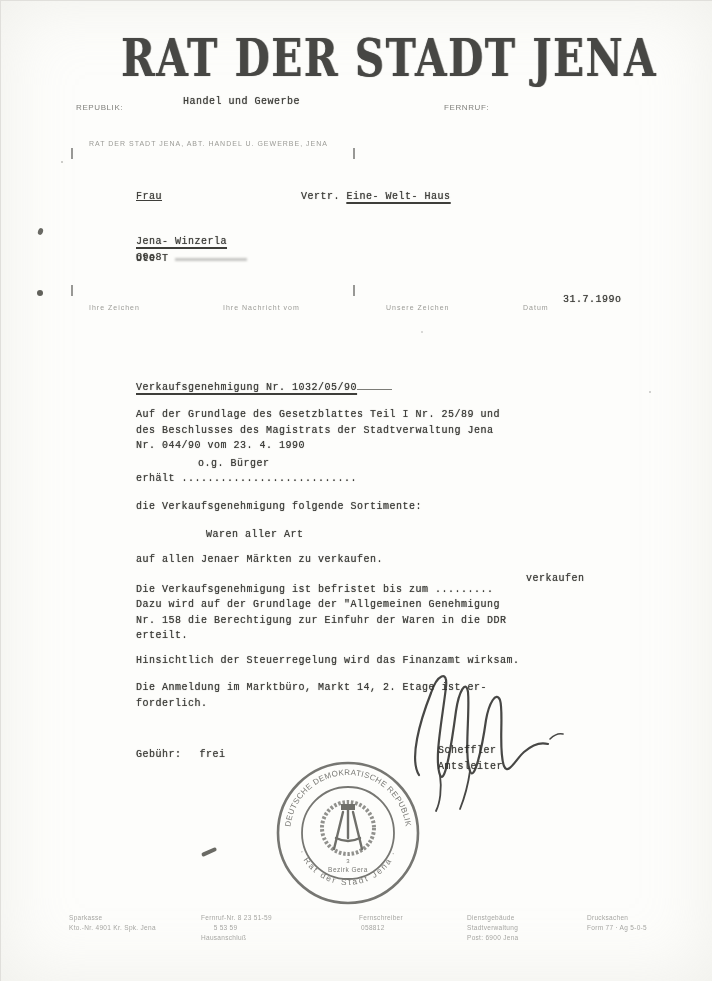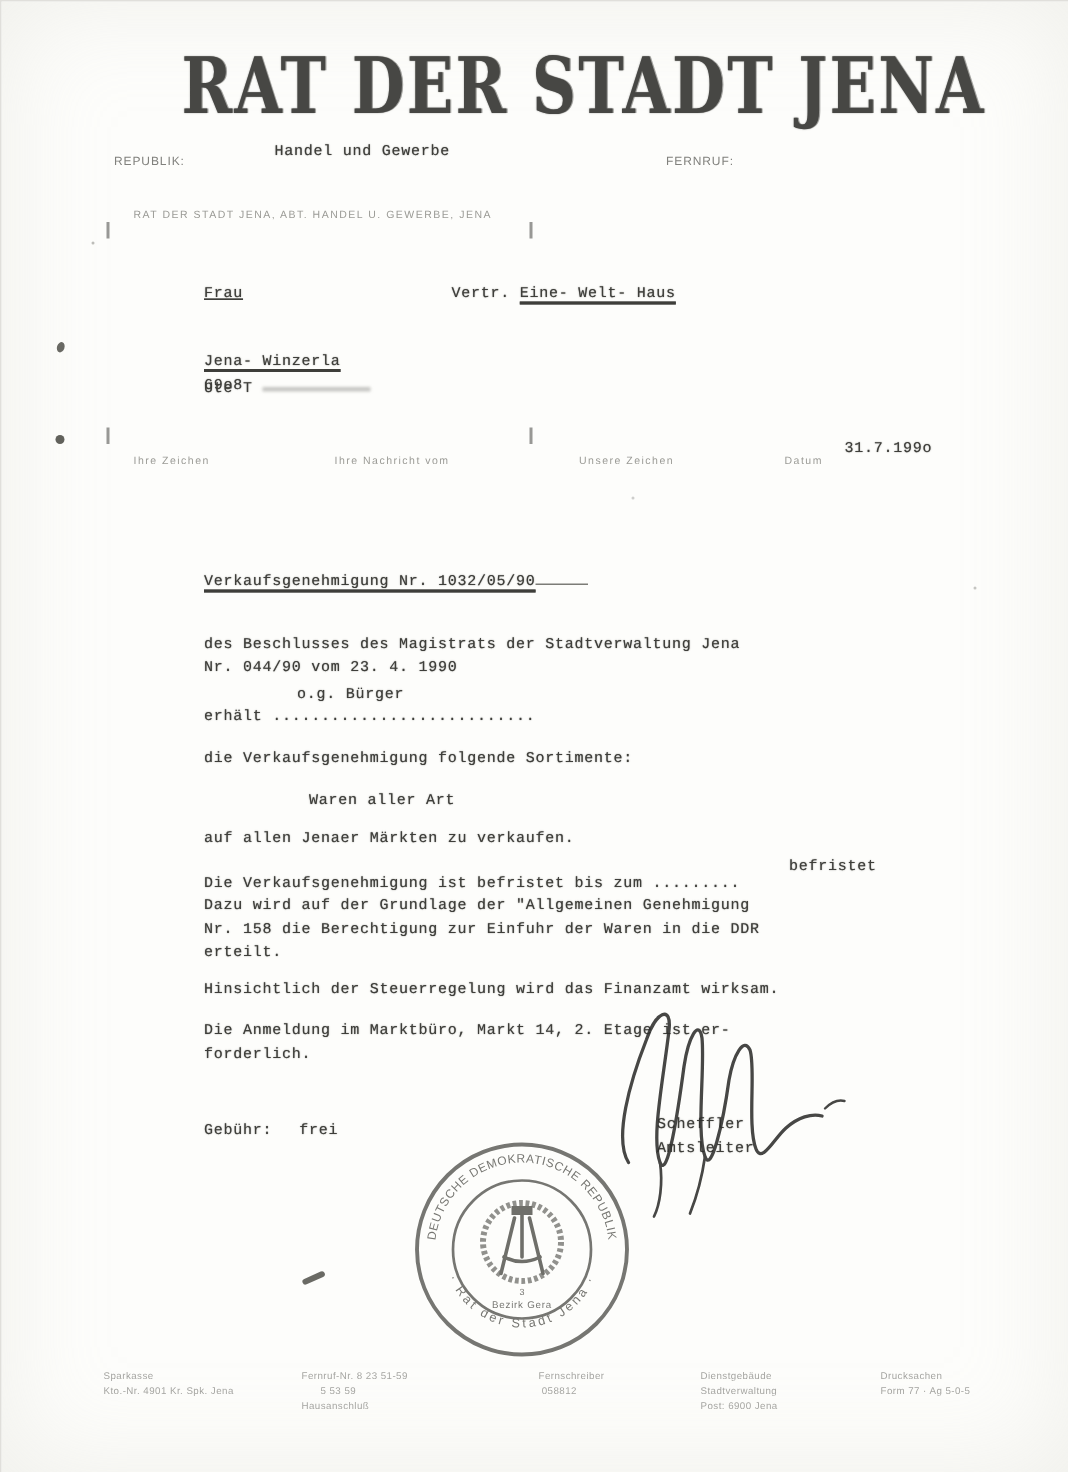--- a/index.html
+++ b/index.html
@@ -72,30 +72,30 @@
   <div class="tw" style="left:300px; top:188px;"><span>Vertr. </span><span class="u">Eine- Welt- Haus</span></div>
 
   <div class="faintline" style="left:88px; top:303px;">Ihre Zeichen</div>
   <div class="faintline" style="left:222px; top:303px;">Ihre Nachricht vom</div>
   <div class="faintline" style="left:385px; top:303px;">Unsere Zeichen</div>
   <div class="faintline" style="left:522px; top:303px;">Datum</div>
   <div class="tw" style="left:562px; top:291px;text-align:center;">31.7.199o</div>
 
   <div class="tw" style="left:135px; top:376px;"><span class="u">Verkaufsgenehmigung Nr. 1032/05/90</span><span class="uline-ext"></span></div>
 
-  <div class="tw" style="left:135px; top:406px;"><br><span>des Beschlusses des Magistrats der Stadtverwaltung Jena</span><br><span>Nr. 044/90 vom 23. 4. 1990</span></div>
+  <div class="tw" style="left:135px; top:406px;"><span>Auf der Grundlage des Gesetzblattes Teil I Nr. 25/89 und</span><br><span>des Beschlusses des Magistrats der Stadtverwaltung Jena</span><br><span>Nr. 044/90 vom 23. 4. 1990</span></div>
 
   <div class="tw" style="left:197px; top:455px;">o.g. Bürger</div>
   <div class="tw" style="left:135px; top:470px;text-align:right;">erhält ...........................</div>
 
   <div class="tw" style="left:135px; top:498px;">die Verkaufsgenehmigung folgende Sortimente:</div>
   <div class="tw" style="left:205px; top:526px;">Waren aller Art</div>
   <div class="tw" style="left:135px; top:551px;">auf allen Jenaer Märkten zu verkaufen.</div>
 
-  <div class="tw" style="left:135px; top:581px;"><span>Die Verkaufsgenehmigung ist befristet bis zum .........</span><span class="raised">befristet</span></div>
+  <div class="tw" style="left:135px; top:581px;"><span>Die Verkaufsgenehmigung ist befristet bis zum .........</span><span class="raised">verkaufen</span></div>
   <div class="tw" style="left:135px; top:596px;"><span>Dazu wird auf der Grundlage der "Allgemeinen Genehmigung</span><br><span>Nr. 158 die Berechtigung zur Einfuhr der Waren in die DDR</span><br><span>erteilt.</span></div>
 
   <div class="tw" style="left:135px; top:652px;">Hinsichtlich der Steuerregelung wird das Finanzamt wirksam.</div>
 
   <div class="tw" style="left:135px; top:679px;"><span>Die Anmeldung im Marktbüro, Markt 14, 2. Etage ist er-</span><br><span>forderlich.</span></div>
 
   <div class="tw" style="left:135px; top:746px;"><span>Gebühr:</span><span style="margin-left:18px;">frei</span></div>
 
   <div class="tw" style="left:437px; top:742px;"><span>Scheffler</span><br><span>Amtsleiter</span></div>
 

